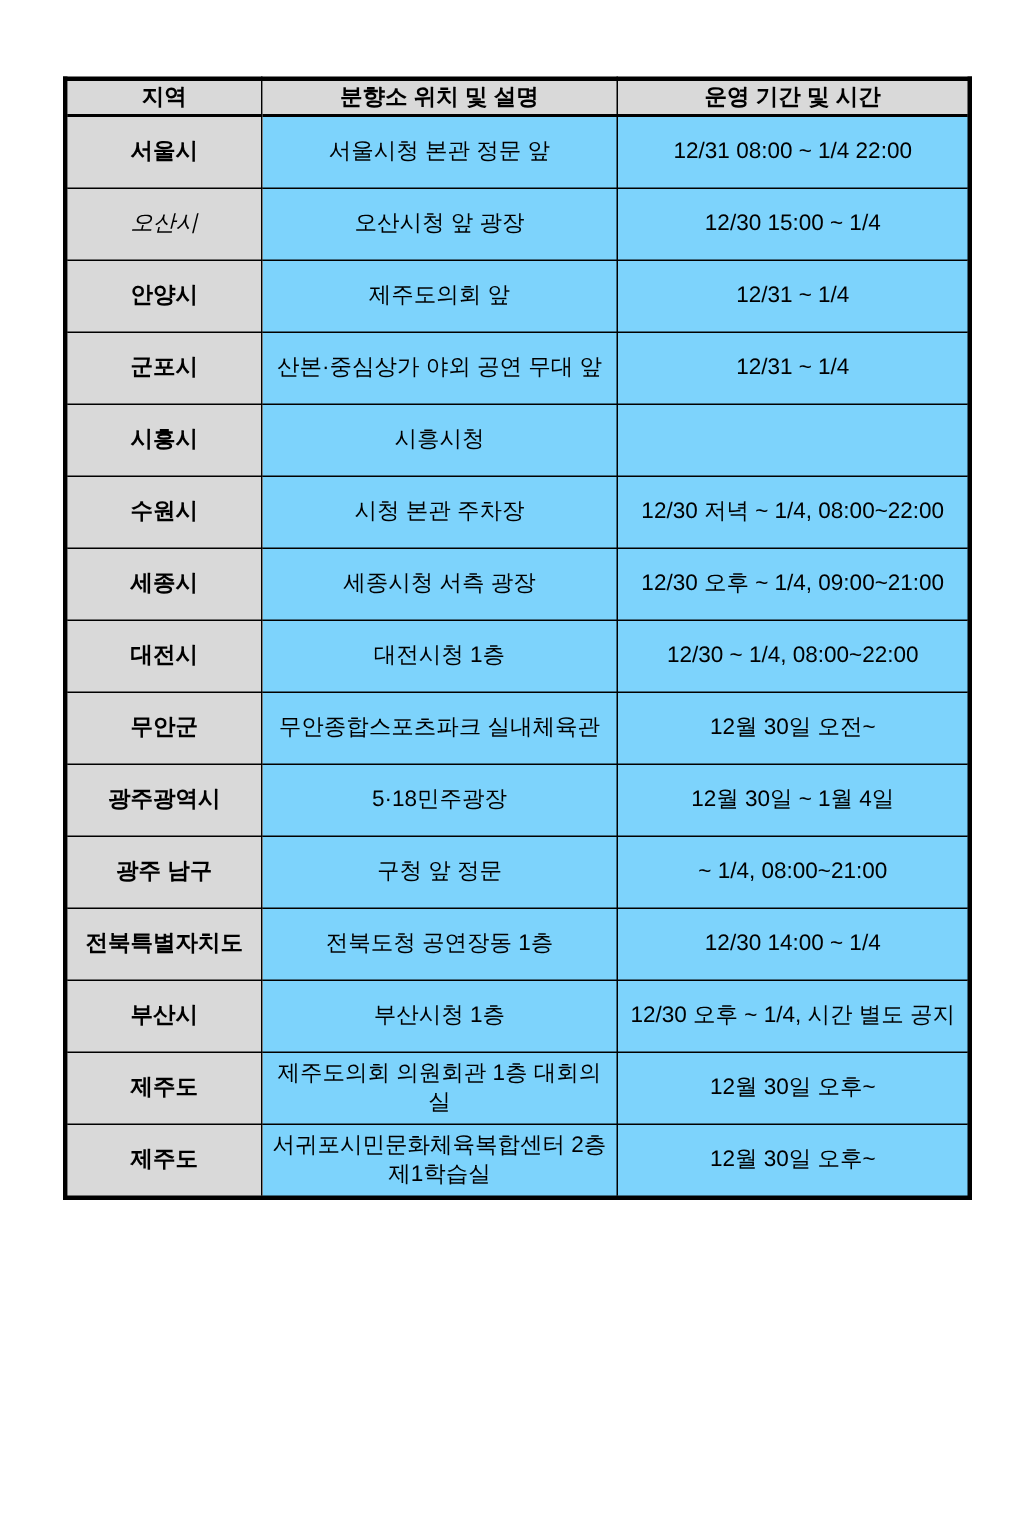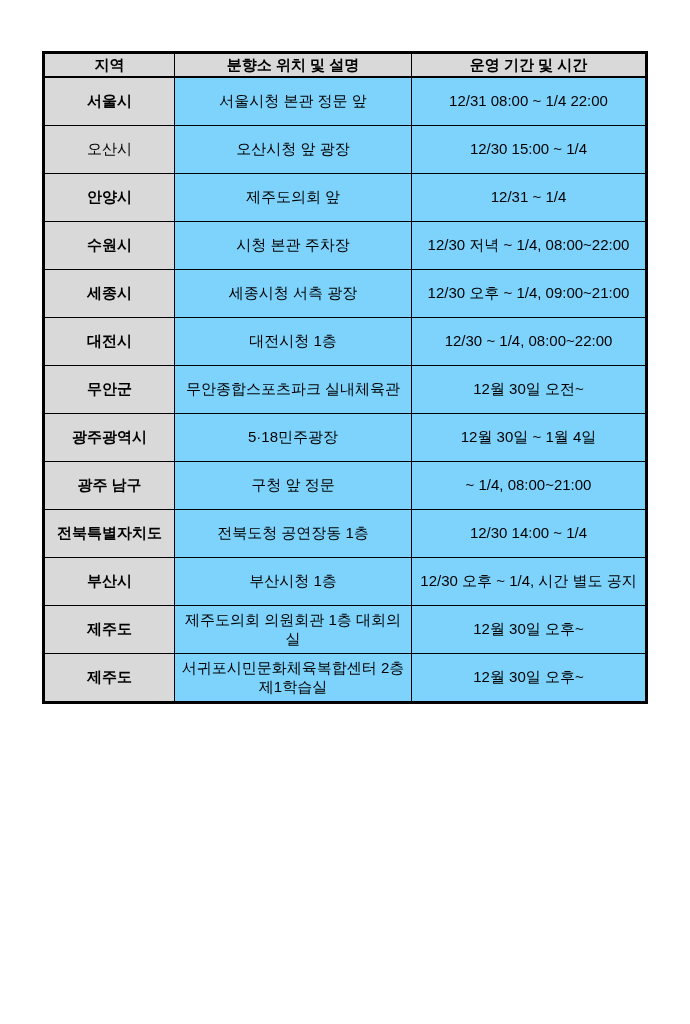--- a/index.html
+++ b/index.html
@@ -42,20 +42,21 @@
     height: 45px;
     background: #7dd3fc;
   }
   tbody td.region {
     background: #d9d9d9;
     font-weight: bold;
     margin-top: 12px;
   }
   tbody td.region.regular {
     font-weight: normal;
+    font-style: italic;
   }
   tbody td.location {
     white-space: pre-line;
   }
 </style>
 </head>
 <body>
 
 <table class="memorial-table">
   <colgroup>
@@ -78,20 +79,30 @@
       </tr>
       <tr>
         <td class="region regular">오산시</td>
         <td class="location">오산시청 앞 광장</td>
         <td class="schedule">12/30 15:00 ~ 1/4</td>
       </tr>
       <tr>
         <td class="region">안양시</td>
         <td class="location">제주도의회 앞</td>
         <td class="schedule">12/31 ~ 1/4</td>
+      </tr>
+      <tr>
+        <td class="region">군포시</td>
+        <td class="location">산본·중심상가 야외 공연 무대 앞</td>
+        <td class="schedule">12/31 ~ 1/4</td>
+      </tr>
+      <tr>
+        <td class="region">시흥시</td>
+        <td class="location">시흥시청</td>
+        <td class="schedule"></td>
       </tr>
       <tr>
         <td class="region">수원시</td>
         <td class="location">시청 본관 주차장</td>
         <td class="schedule">12/30 저녁 ~ 1/4, 08:00~22:00</td>
       </tr>
       <tr>
         <td class="region">세종시</td>
         <td class="location">세종시청 서측 광장</td>
         <td class="schedule">12/30 오후 ~ 1/4, 09:00~21:00</td>

